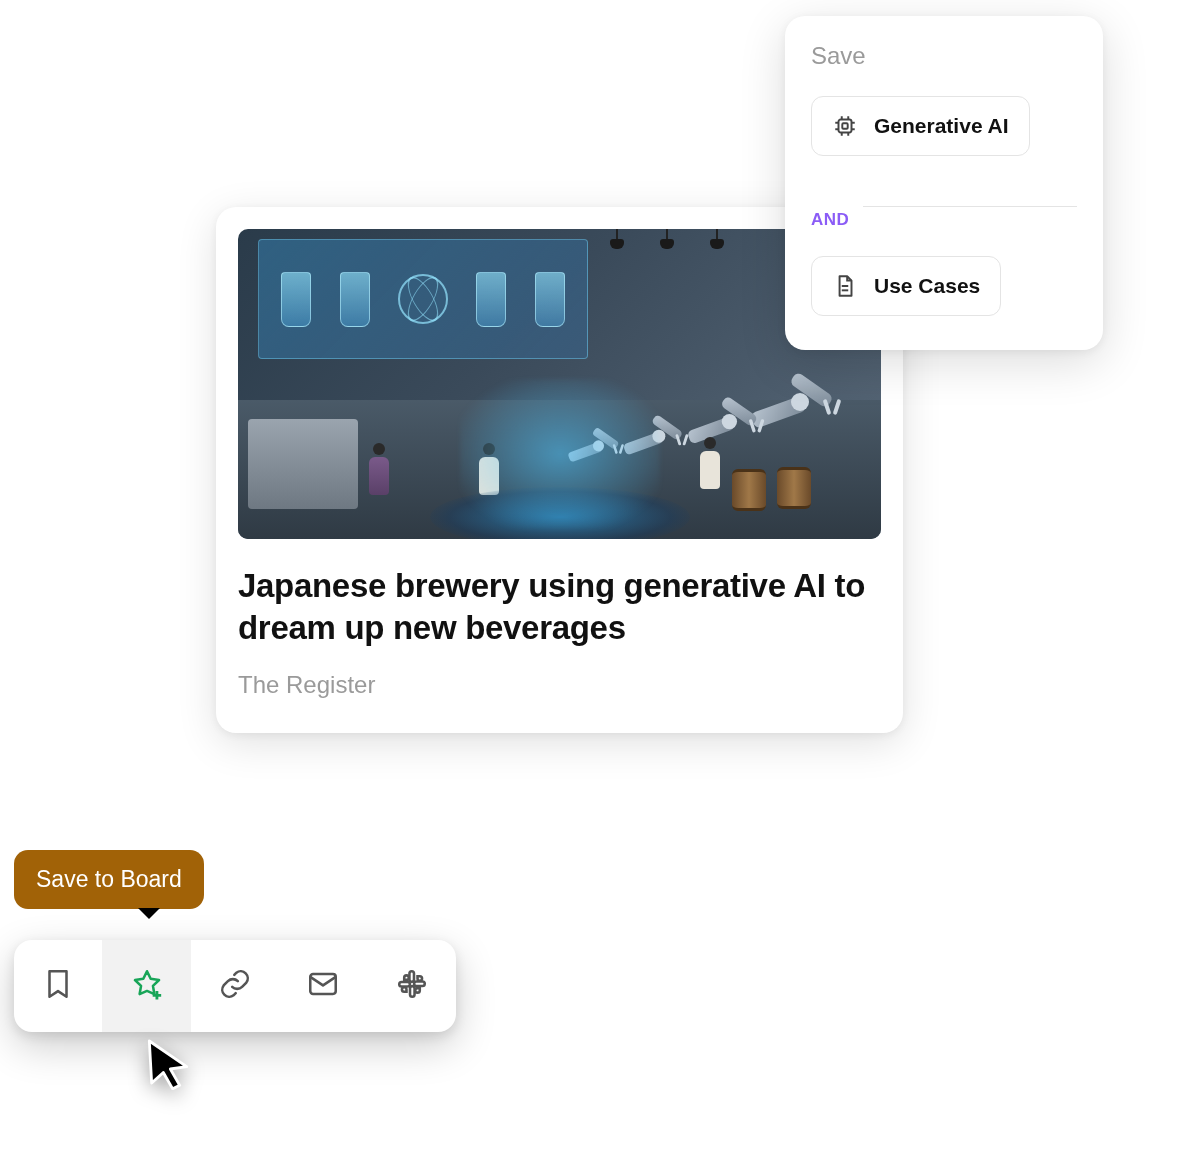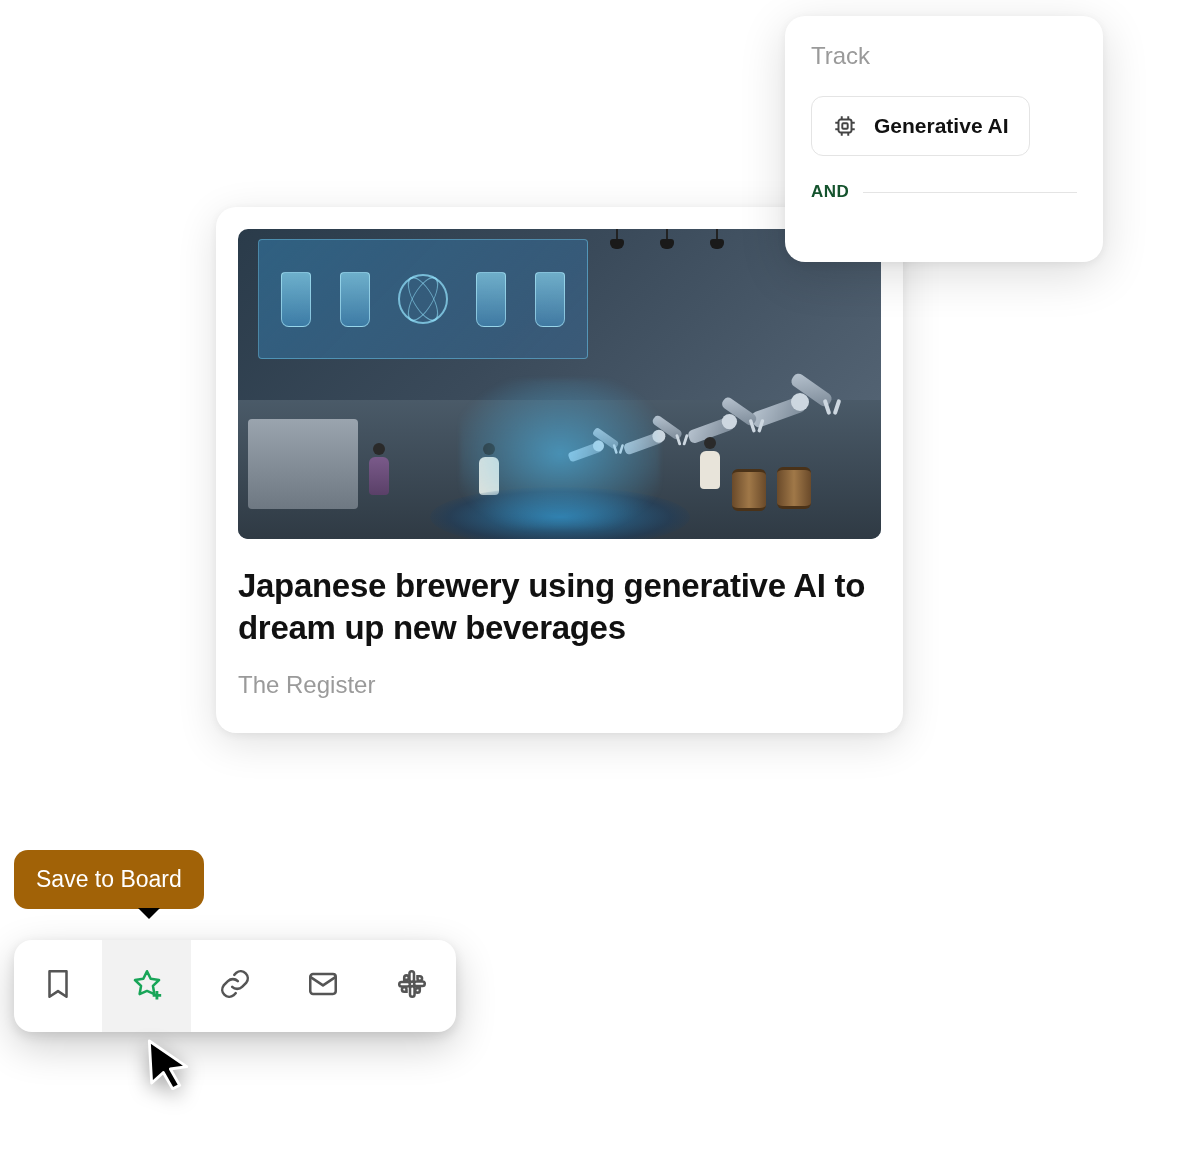--- a/index.html
+++ b/index.html
@@ -167,22 +167,23 @@
     display:flex; align-items:center; justify-content:center;
     width:26px; height:26px; color:#444;
   }
   .and-divider {
     display:flex; align-items:center; gap:14px;
     margin: 26px 0;
   }
   .and-label {
     font-size: 17px;
     font-weight: 700;
-    color: #14532d;
+    color: #8b5cf6;
     letter-spacing: 0.5px;
+    margin-top: 28px;
   }
   .and-line {
     flex:1; height:1px; background:#e4e4e4;
   }
 
   
   .tooltip {
     position: absolute;
     left: 14px;
     top: 850px;
@@ -297,21 +298,21 @@
     <div class="barrel b1"></div>
       <div class="barrel b2"></div>
     <div class="scene-holopad"></div>
     <div class="scene-hologram"></div>
   </div>
   <h2 class="article-title">Japanese brewery using generative AI to dream up new beverages</h2>
   <div class="article-source">The Register</div>
 </div>
 
 <div class="track-panel">
-  <div class="track-heading">Track</div>
+  <div class="track-heading">Save</div>
 
   <div class="track-chip">
     <span class="chip-icon">
       <svg viewBox="0 0 24 24" fill="none" stroke="currentColor" stroke-width="1.8">
         <rect x="6" y="6" width="12" height="12" rx="2"></rect>
         <rect x="9.5" y="9.5" width="5" height="5" rx="1"></rect>
         <line x1="9" y1="3" x2="9" y2="6"></line>
           <line x1="15" y1="3" x2="15" y2="6"></line>
         <line x1="9" y1="18" x2="9" y2="21"></line>
           <line x1="15" y1="18" x2="15" y2="21"></line>
@@ -322,20 +323,31 @@
       </svg>
     </span>
     <span>Generative AI</span>
   </div>
 
   <div class="and-divider">
     <span class="and-label">AND</span>
     <span class="and-line"></span>
   </div>
 
+  <div class="track-chip">
+    <span class="chip-icon">
+      <svg viewBox="0 0 24 24" fill="none" stroke="currentColor" stroke-width="1.8">
+        <path d="M7 3h7l4 4v14a0 0 0 0 1 0 0H7a0 0 0 0 1 0 0V3z" stroke-linejoin="round"></path>
+        <path d="M14 3v4h4"></path>
+        <line x1="9" y1="12" x2="15" y2="12"></line>
+        <line x1="9" y1="16" x2="15" y2="16"></line>
+      </svg>
+    </span>
+    <span>Use Cases</span>
+  </div>
 </div>
 
 <div class="tooltip">
   <span>Save to Board</span>
 </div>
 
 <div class="toolbar">
   <div class="toolbar-btn">
     <span>
       <svg viewBox="0 0 24 24" fill="none" stroke="currentColor" stroke-width="1.8" stroke-linejoin="round">

